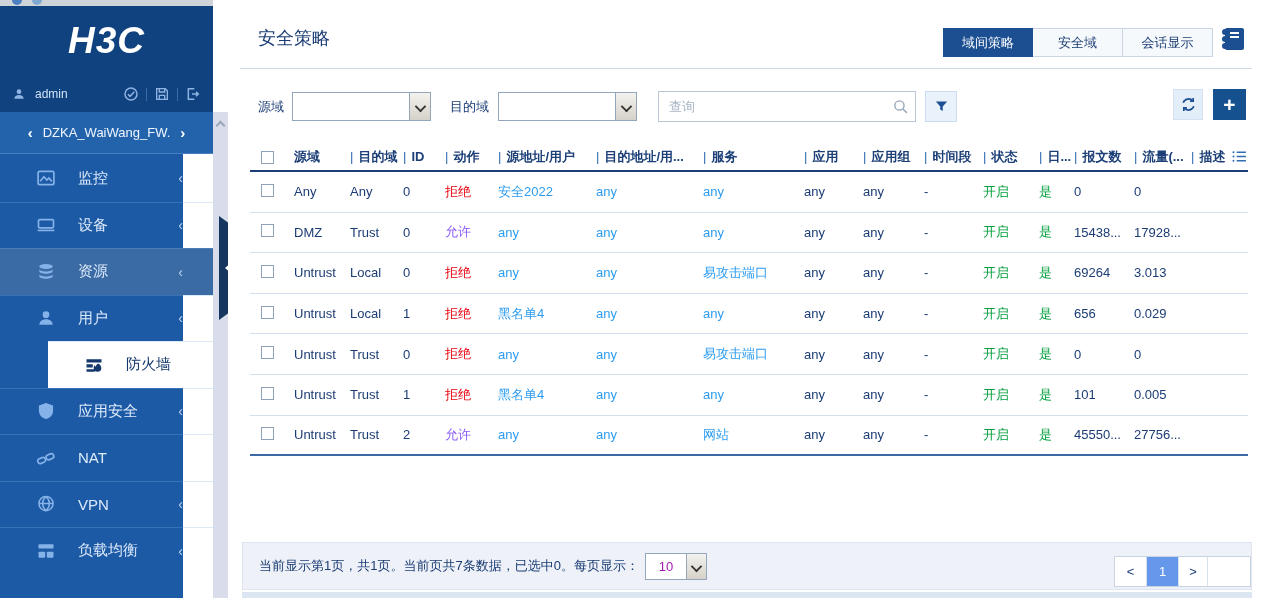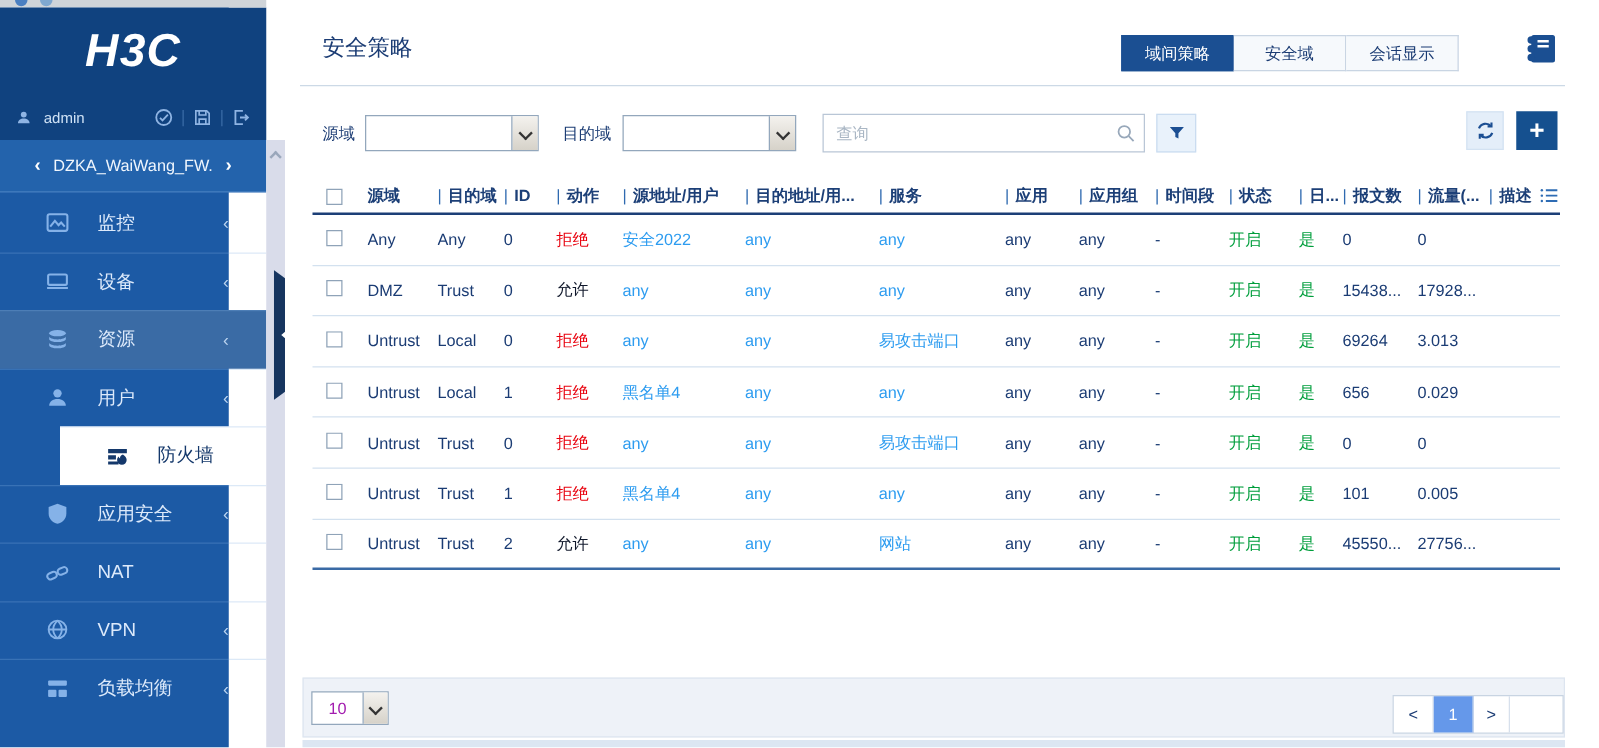--- a/index.html
+++ b/index.html
@@ -44,21 +44,21 @@
   .collapse-handle::after { content:""; position:absolute; left:6px; top:46px; width:0; height:0;
     border-top:6px solid transparent; border-bottom:6px solid transparent; border-right:7px solid #fff; }
 
   
   .main { position:absolute; left:228px; top:0; width:1051px; height:598px; background:#fff; }
   .page-title { position:absolute; left:30px; top:26px; font-size:18px; color:#1b3c74; }
   .tabs { position:absolute; left:669px; top:28px; display:flex; }
   .tab { width:90px; height:29px; display:flex; align-items:center; justify-content:center;
     font-size:13px; color:#1b3c74; background:#f6f9fc; border:1px solid #c9d5e3; border-left:none; cursor:pointer; }
   .tab:first-child { border-left:1px solid #c9d5e3; }
-  .tab.active { background:#1b4f92; border-color:#1b4f92; color:#fff; }
+  .tab.active { background:#1b4f92; border-color:#1b4f92; color:#fff;margin-left:46px; }
   .notebook { position:absolute; left:992px; top:27px; width:24px; height:24px; }
   .nb-body { position:absolute; left:5px; top:1px; width:19px; height:22px; background:#1b4f92; border-radius:2px; }
   .nb-ring { position:absolute; left:2px; width:6px; height:6px; border-radius:50%; background:#1b4f92; }
   .nb-line { position:absolute; left:10px; width:9px; height:2px; background:#fff; }
   .header-divider { position:absolute; left:12px; top:68px; width:1012px; height:1px; background:#ccd9e6; }
 
   
   .flabel { position:absolute; top:98px; font-size:13px; color:#1b3c74; }
   .xselect { position:absolute; top:92px; height:29px; background:#fff; border:1px solid #93a7bc;
     display:flex; cursor:pointer; }
@@ -87,21 +87,21 @@
   .th .sep { color:#2f6ab0; font-weight:400; margin-right:5px; }
   .th.last { display:flex; align-items:center; }
   .cfg-ico { margin-left:auto; width:17px; height:17px; }
   .tr { height:40.6px; border-bottom:1px solid #d3e1ef; }
   .tr:last-child { border-bottom:2px solid #3a6aa5; }
   .td { font-size:13px; white-space:nowrap; overflow:hidden; }
   .c-zone { color:#1b3c74; }
   .c-plain { color:#1b3c74; }
   .c-link { color:#2d9cf0; cursor:pointer; }
   .c-deny { color:#e8000d; }
-  .c-permit { color:#0f172a; }
+  .c-permit { color:#8b5cf6; }
   .c-green { color:#009e3c; }
   .cbx { width:13px; height:13px; border:1px solid #8fa3b8; background:#fff; margin-left:11px; cursor:pointer; }
 
   
   .footer-bar { position:absolute; left:14px; top:542px; width:1010px; height:48px; background:#eef2f8;
     border:1px solid #dde5f0; display:flex; align-items:center; }
   .finfo { font-size:13px; color:#1b3c74; margin-left:16px; }
   .fselect { position:relative; margin-left:6px; width:62px; height:27px; background:#fff;
     border:1px solid #93a7bc; display:flex; cursor:pointer; }
   .fselect .sval { flex:1; display:flex; align-items:center; justify-content:center; font-size:13px; color:#a21caf; }
@@ -441,20 +441,21 @@
             <div class="td c-green">开启</div>
             <div class="td c-green">是</div>
             <div class="td c-plain">45550...</div>
             <div class="td c-plain">27756...</div>
             <div class="td c-plain"></div>
           </div>
         </div>
     </div>
 
     <div class="footer-bar">
+      <span class="finfo">当前显示第1页，共1页。当前页共7条数据，已选中0。每页显示：</span>
       <div class="fselect">
         <span class="sval">10</span>
         <span class="sbtn"></span>
       </div>
       <div class="pager">
         <div class="pcell pprev">&lt;</div>
         <div class="pcell ppage">1</div>
         <div class="pcell pnext">&gt;</div>
         <div class="pcell pfill"></div>
       </div>

